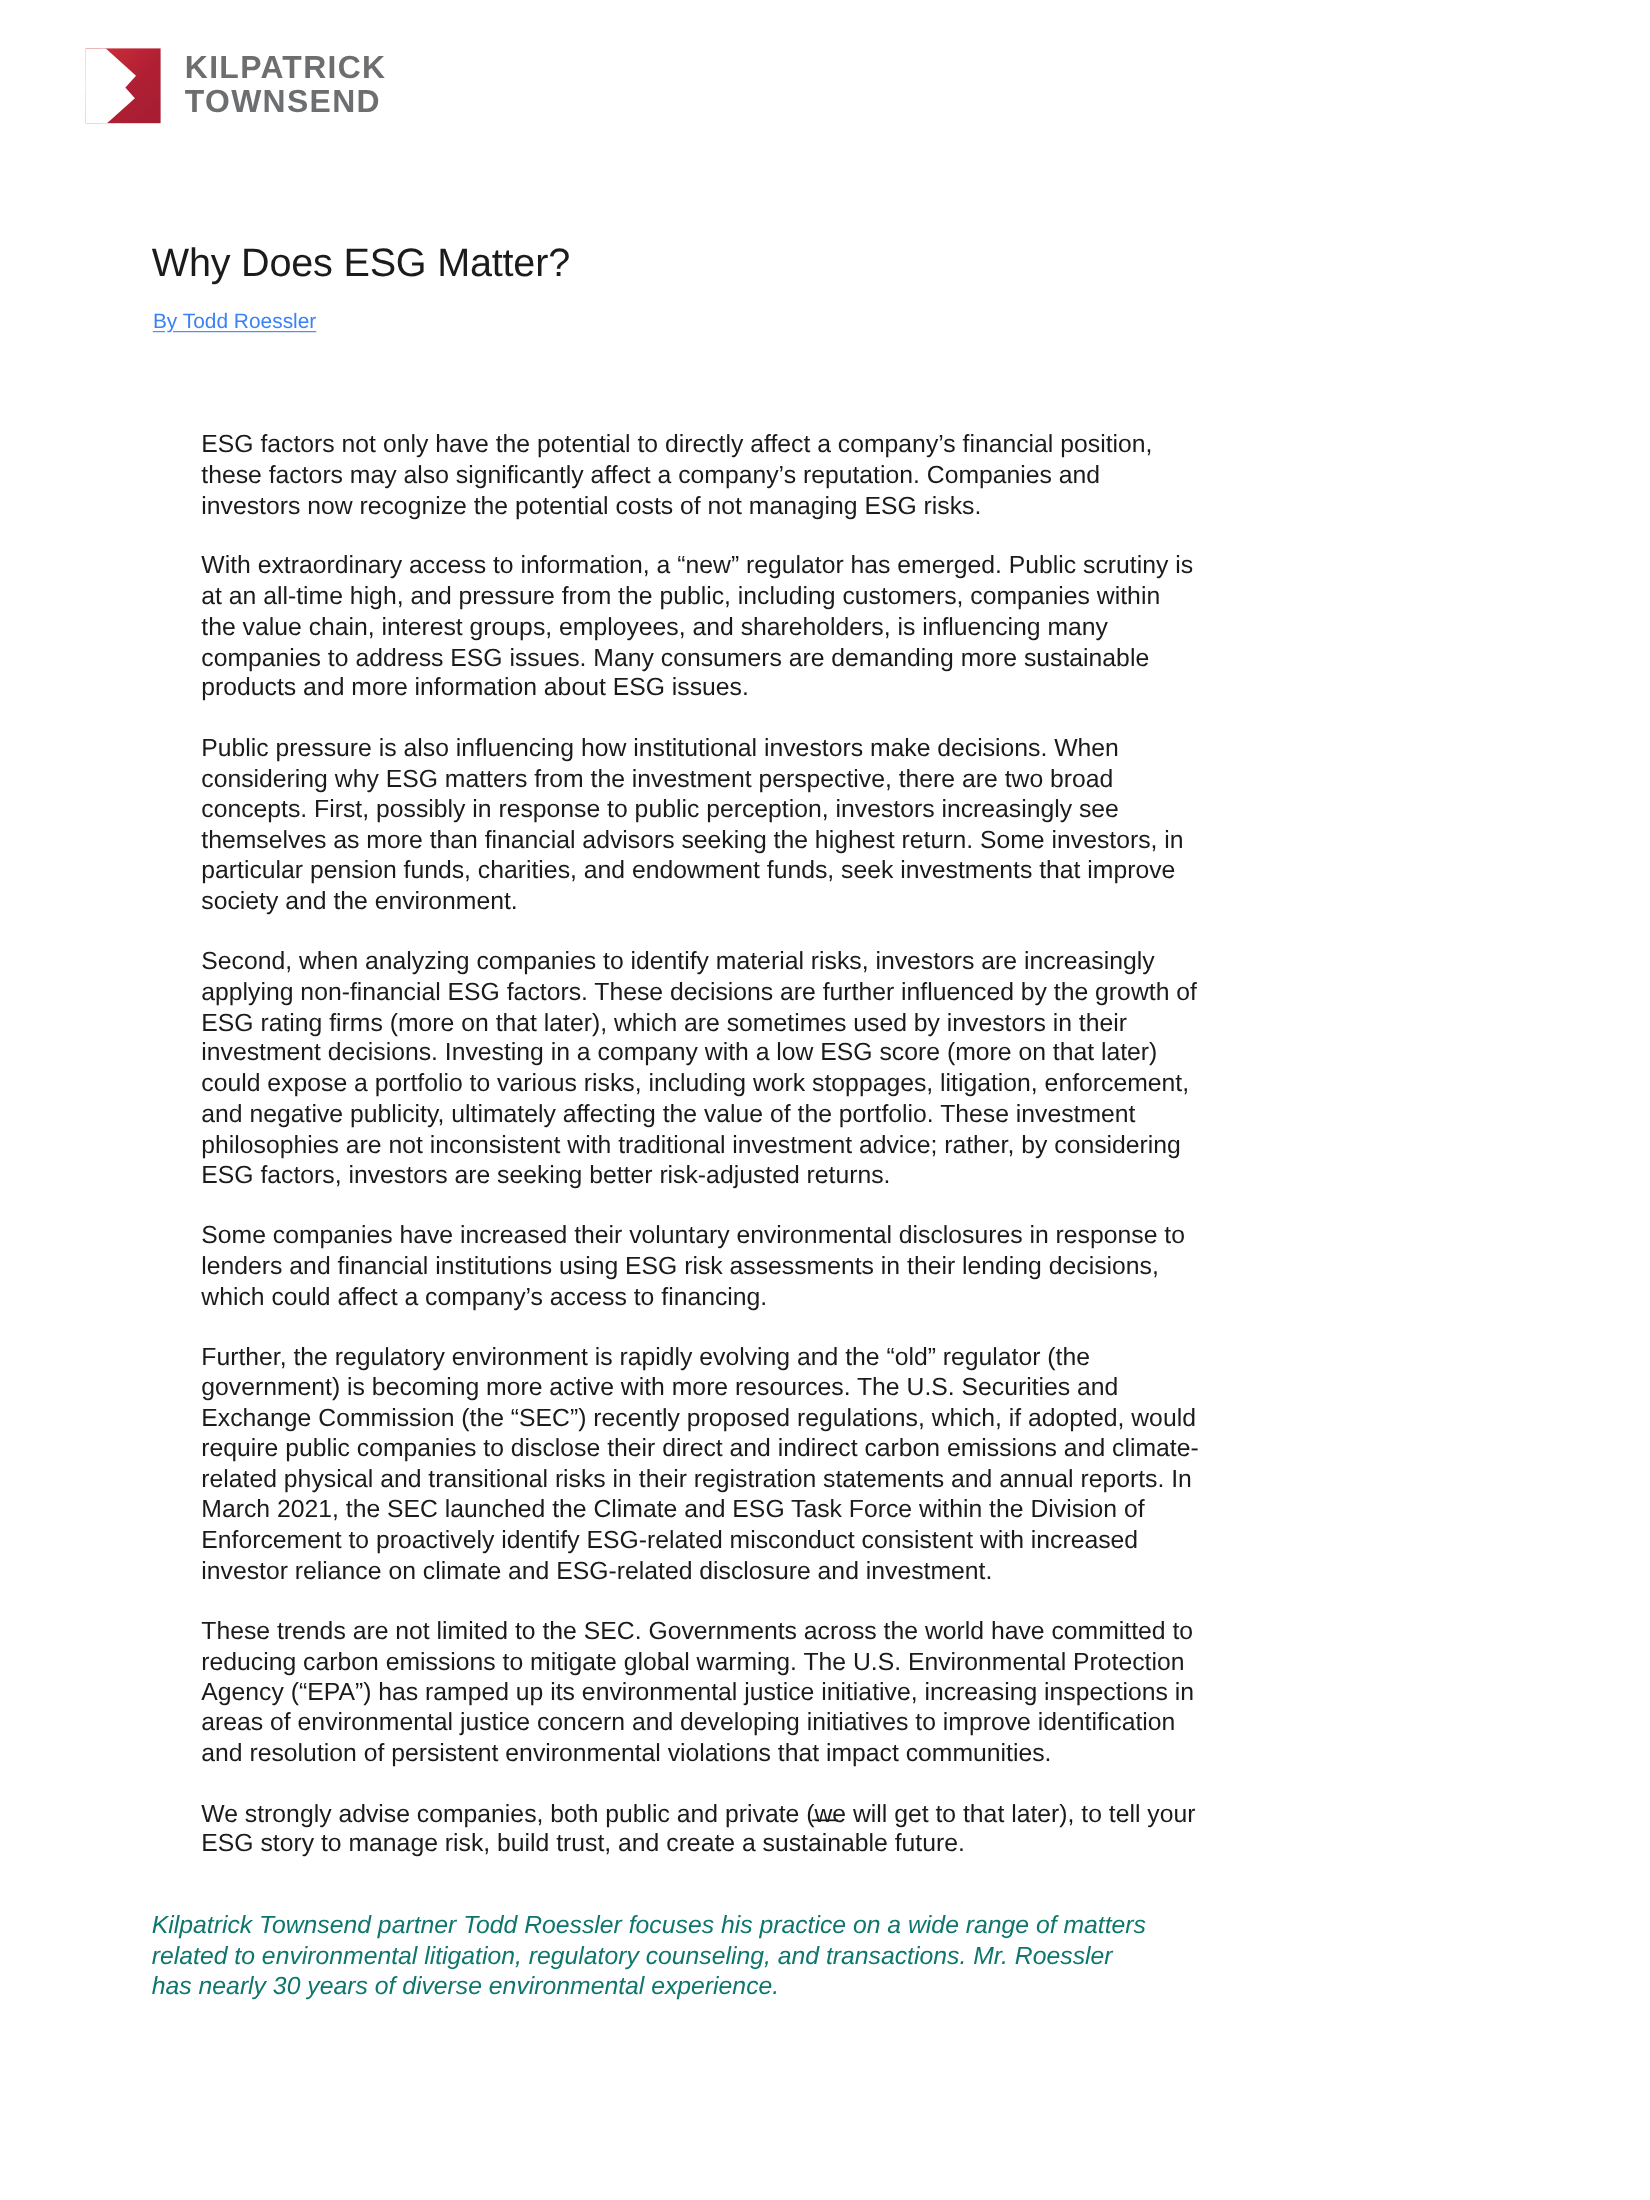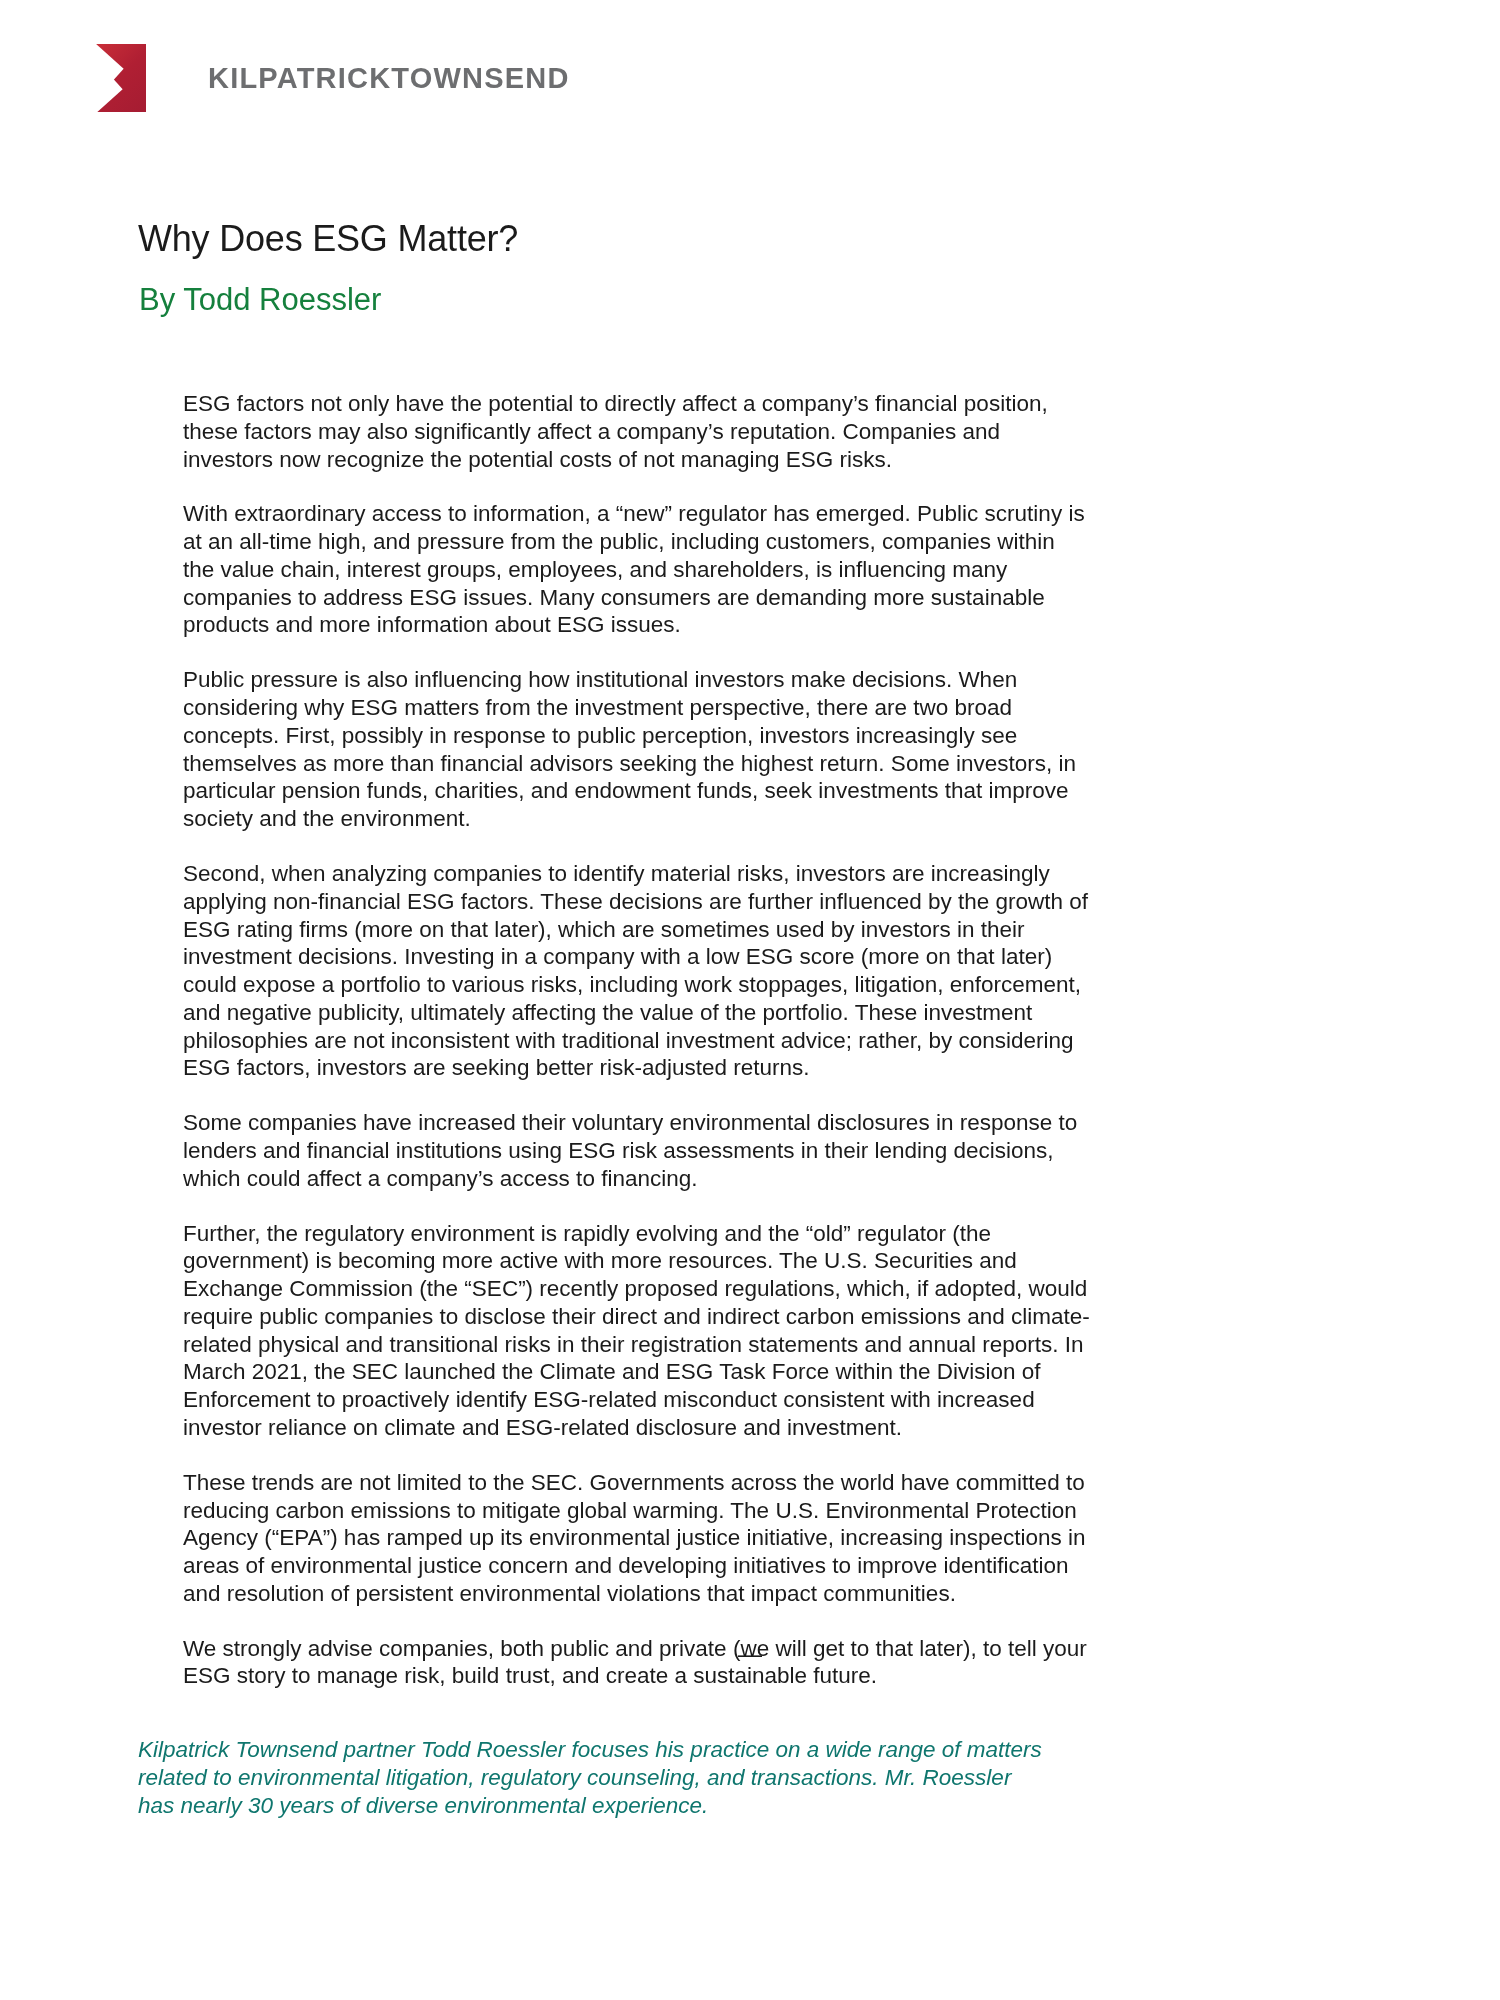--- a/index.html
+++ b/index.html
@@ -74,22 +74,22 @@
   .logo-mark .k-stem {
     position: absolute;
     left: 0;
     top: 0;
     width: 13px;
     height: 68px;
     background: linear-gradient(180deg, #c92d39 0%, #a81d31 100%);
   }
   .logo-text {
     display: flex;
+    flex-direction: column;
     line-height: 1.06;
-    margin-left: 40px;
   }
   .logo-text span {
     font-family: "Liberation Sans", sans-serif;
     font-weight: bold;
     font-size: 29px;
     letter-spacing: 1.2px;
     color: #6d6e70;
   }
 
   
@@ -101,22 +101,23 @@
     font-weight: normal;
     color: #1b1b1b;
     letter-spacing: -0.2px;
   }
 
   
   .byline {
     position: absolute;
     left: 139px;
     top: 282px;
-    font-size: 31px;
-    color: #15803d;
+    font-size: 19px;
+    color: #3b82f6;
+    text-decoration: underline;
     text-underline-offset: 3px;
   }
 
   
   .body-col {
     position: absolute;
     left: 138px;
     top: 390px;
     width: 908px;
     margin-left: 45px;

